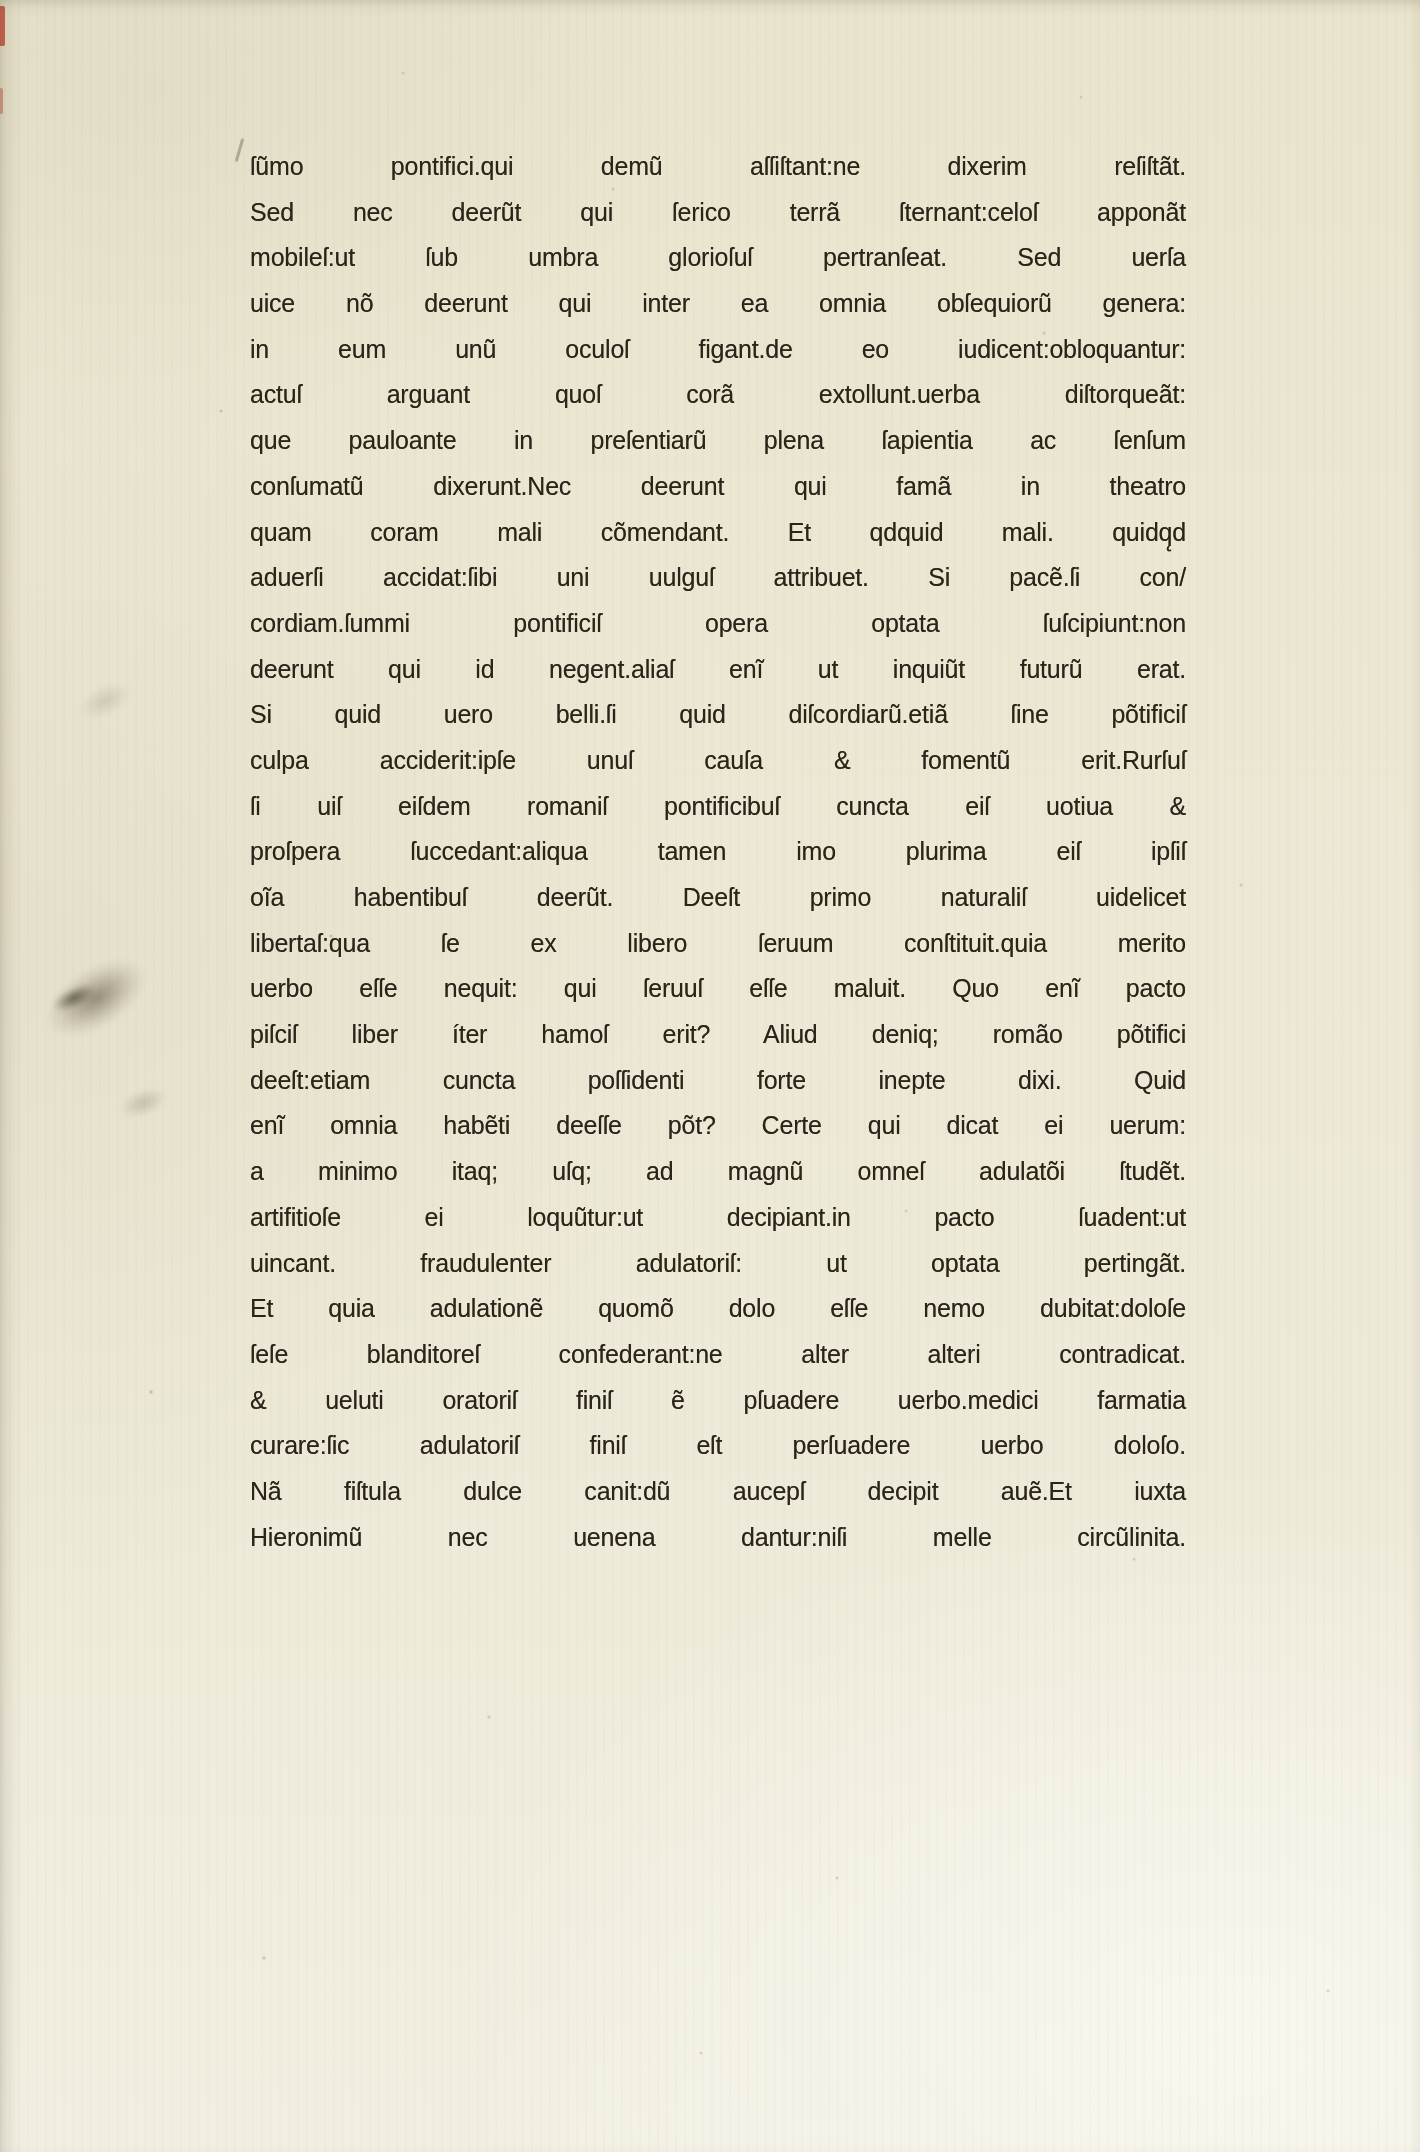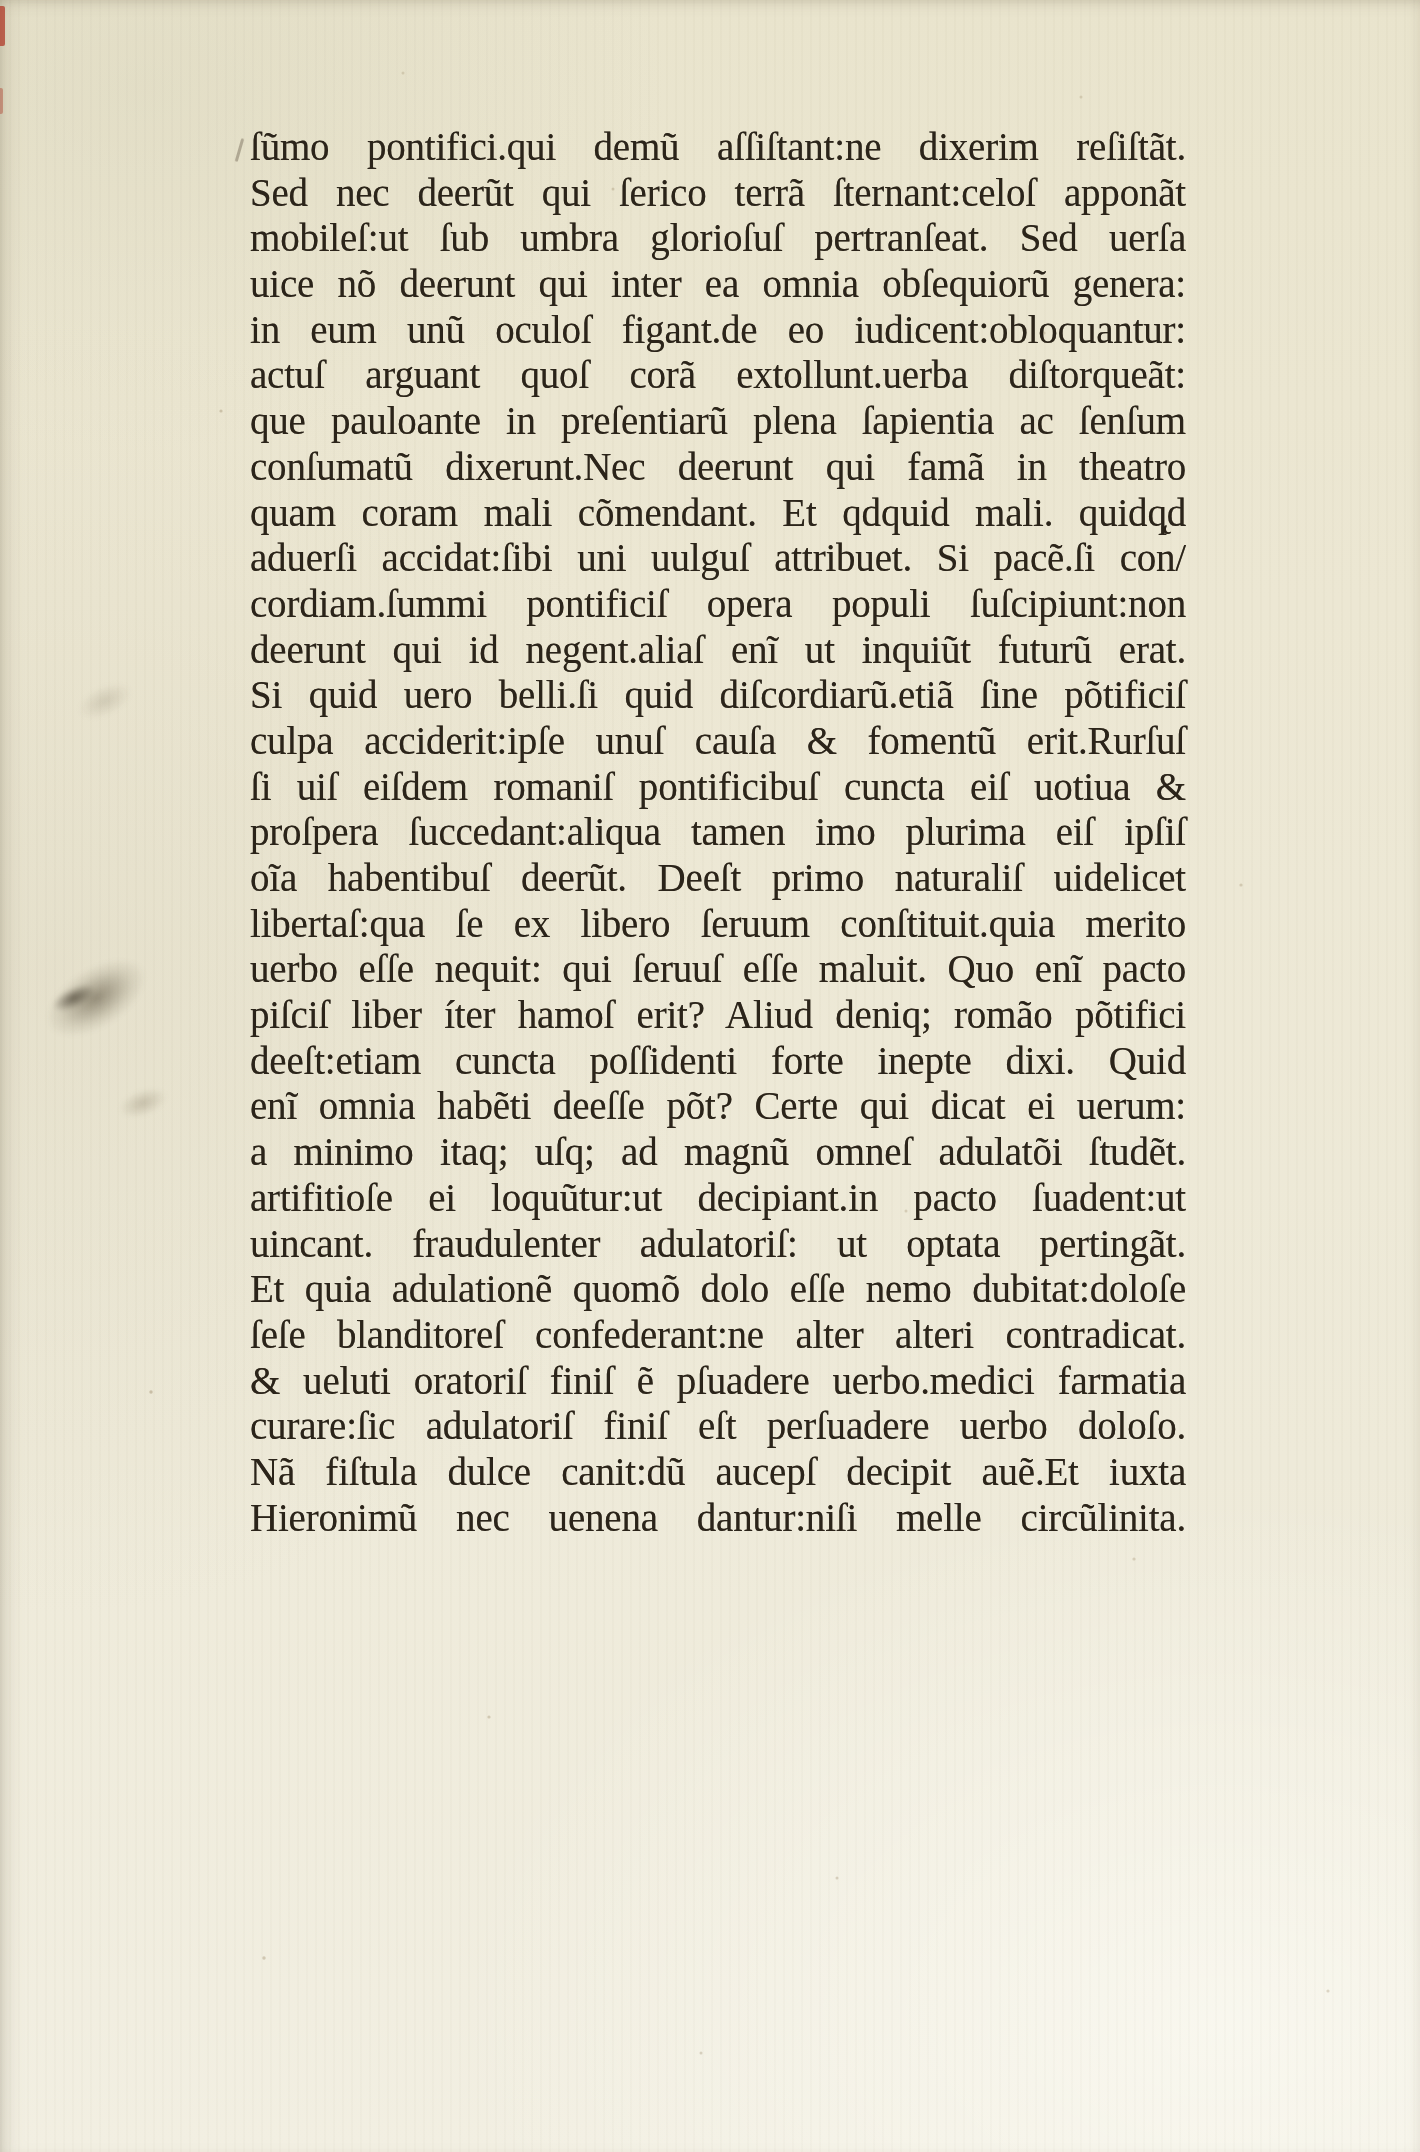--- a/index.html
+++ b/index.html
@@ -70,23 +70,23 @@
   .edge-mark{position:absolute;left:0;background:rgba(176,58,40,0.75);border-radius:0 2px 2px 0;}
   .em1{top:6px;width:5px;height:40px;}
   .em2{top:88px;width:3px;height:26px;opacity:0.55;}
   
   .pencil{
     position:absolute;left:238px;top:138px;width:3px;height:24px;border-radius:2px;
     background:rgba(110,100,82,0.45);transform:rotate(16deg);filter:blur(0.4px);
   }
   .textblock{
     position:absolute;
-    left:250px;top:124px;width:936px;
-    font-family:Liberation Serif, serif;
-    font-size:39px;
+    left:250px;top:144px;width:936px;
+    font-family:Liberation Sans, sans-serif;
+    font-size:25px;
     line-height:45.7px;
     letter-spacing:-0.2px;
     word-spacing:1px;
     color:#2b241a;
     text-shadow:0 0 0.6px rgba(48,38,22,0.55);
   }
   .line{
     white-space:nowrap;
     text-align:justify;
     text-align-last:justify;
@@ -109,21 +109,21 @@
       <div class="line">ſũmo pontifici.qui demũ aſſiſtant:ne dixerim reſiſtãt.</div>
       <div class="line">Sed nec deerũt qui ſerico terrã ſternant:celoſ apponãt</div>
       <div class="line">mobileſ:ut ſub umbra glorioſuſ pertranſeat. Sed uerſa</div>
       <div class="line">uice nõ deerunt qui inter ea omnia obſequiorũ genera:</div>
       <div class="line">in eum unũ oculoſ figant.de eo iudicent:obloquantur:</div>
       <div class="line">actuſ arguant quoſ corã extollunt.uerba diſtorqueãt:</div>
       <div class="line">que pauloante in preſentiarũ plena ſapientia ac ſenſum</div>
       <div class="line">conſumatũ dixerunt.Nec deerunt qui famã in theatro</div>
       <div class="line">quam coram mali cõmendant. Et qdquid mali. quidq̨d</div>
       <div class="line">aduerſi accidat:ſibi uni uulguſ attribuet. Si pacẽ.ſi con/</div>
-      <div class="line">cordiam.ſummi pontificiſ opera populi ſuſcipiunt:non</div>
+      <div class="line">cordiam.ſummi pontificiſ opera optata ſuſcipiunt:non</div>
       <div class="line">deerunt qui id negent.aliaſ enĩ ut inquiũt futurũ erat.</div>
       <div class="line">Si quid uero belli.ſi quid diſcordiarũ.etiã ſine põtificiſ</div>
       <div class="line">culpa acciderit:ipſe unuſ cauſa &amp; fomentũ erit.Rurſuſ</div>
       <div class="line">ſi uiſ eiſdem romaniſ pontificibuſ cuncta eiſ uotiua &amp;</div>
       <div class="line">proſpera ſuccedant:aliqua tamen imo plurima eiſ ipſiſ</div>
       <div class="line">oĩa habentibuſ deerũt. Deeſt primo naturaliſ uidelicet</div>
       <div class="line">libertaſ:qua ſe ex libero ſeruum conſtituit.quia merito</div>
       <div class="line">uerbo eſſe nequit: qui ſeruuſ eſſe maluit. Quo enĩ pacto</div>
       <div class="line">piſciſ liber íter hamoſ erit? Aliud deniq; romão põtifici</div>
       <div class="line">deeſt:etiam cuncta poſſidenti forte inepte dixi. Quid</div>

